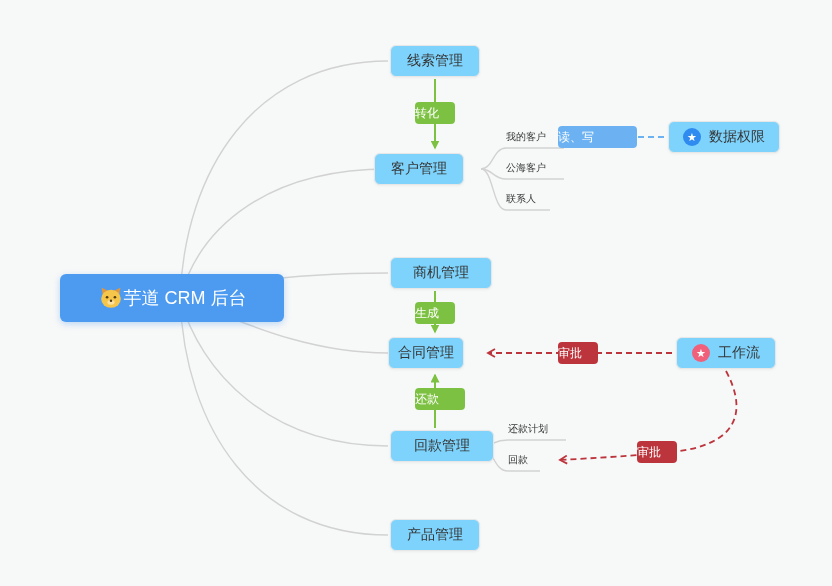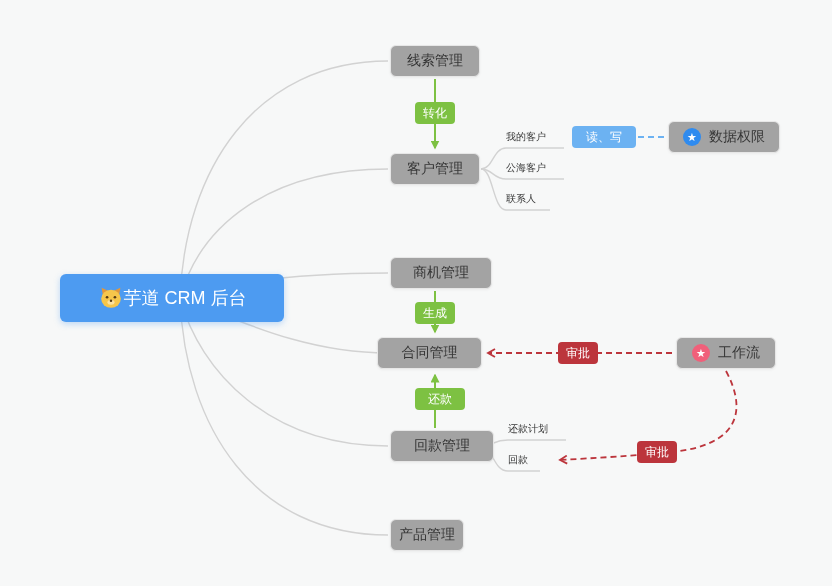--- a/index.html
+++ b/index.html
@@ -5,28 +5,28 @@
   * { margin:0; padding:0; box-sizing:border-box; }
   html,body { background:#f7f8f8; }
   body { font-family:"Liberation Sans","DejaVu Sans",sans-serif; }
   .canvas { position:relative; width:832px; height:586px; background:var(--bg,#f7f8f8); overflow:hidden; }
   .links { position:absolute; left:0; top:0; }
   .link  { fill:none; stroke:var(--line,#d2d2d2); stroke-width:1.4; }
   .garrow{ fill:none; stroke:var(--green,#7dc142); stroke-width:2; }
   .bdash { fill:none; stroke:var(--blue_badge,#6cb2f2); stroke-width:1.8; stroke-dasharray:6 4; }
   .rdash { fill:none; stroke:var(--red,#bc353c); stroke-width:1.8; stroke-dasharray:6 4; }
   .node { position:absolute; display:flex; align-items:center; justify-content:center;
-          background:#a3a3a3; border:1px solid #e7e7e7; border-radius:6px; height:32px;
+          background:#7dd3fc; border:1px solid #e7e7e7; border-radius:6px; height:32px;
           font-size:14px; color:var(--node_text,#363636); box-shadow:0 1px 3px rgba(0,0,0,.05); }
   .root { position:absolute; left:60px; top:274px; width:224px; height:48px;
           background:var(--root_blue,#4d9bf1); border-radius:6px; display:flex; align-items:center;
           justify-content:center; gap:0; color:#fff; font-size:18px;
           box-shadow:0 2px 6px rgba(77,155,241,.35); }
   .badge { position:absolute; height:22px; line-height:22px; border-radius:4px; color:#fff;
-           font-size:12px; text-align:center; }
+           font-size:12px; }
   .badge.green { background:var(--green,#7dc142); }
   .badge.blue  { background:var(--blue_badge,#6cb2f2); }
   .badge.red   { background:var(--red,#bc353c); }
   .sublabel { position:absolute; font-size:10px; color:var(--node_text,#363636); line-height:18px; }
   .star { width:18px; height:18px; border-radius:50%; color:#fff; font-size:11px; line-height:18px;
           display:flex; align-items:center; justify-content:center; margin-right:8px; flex:none; }
   .star.blue { background:var(--star_blue,#2f8bef); }
   .star.pink { background:var(--star_pink,#f0607a); }
   .dogicon { display:flex; align-items:center; }
 </style>
@@ -82,33 +82,33 @@
         <ellipse cx="16" cy="19.5" rx="4.5" ry="3.2" fill="#fbe2a0"></ellipse>
         <circle cx="16" cy="17.5" r="1.6" fill="#553a12"></circle>
       </svg>
     </span>
     <span>芋道 CRM 后台</span>
   </div>
 
   <div class="node" style="left:390px;top:45px;width:90px">
     <span>线索管理</span>
   </div>
-  <div class="node" style="left:390px;top:153px;width:90px">
+  <div class="node" style="left:374px;top:153px;width:90px">
     <span>客户管理</span>
   </div>
   <div class="node" style="left:390px;top:257px;width:102px">
     <span>商机管理</span>
   </div>
-  <div class="node" style="left:377px;top:337px;width:105px">
+  <div class="node" style="left:388px;top:337px;width:76px">
     <span>合同管理</span>
   </div>
   <div class="node" style="left:390px;top:430px;width:104px">
     <span>回款管理</span>
   </div>
-  <div class="node" style="left:390px;top:519px;width:74px">
+  <div class="node" style="left:390px;top:519px;width:90px">
     <span>产品管理</span>
   </div>
 
   <div class="node" style="left:668px;top:121px;width:112px">
     <span class="star blue">★</span>
     <span>数据权限</span>
   </div>
   <div class="node" style="left:676px;top:337px;width:100px">
     <span class="star pink">★</span>
     <span>工作流</span>
@@ -116,17 +116,17 @@
 
   <div class="sublabel" style="left:506px;top:128px">我的客户</div>
   <div class="sublabel" style="left:506px;top:159px">公海客户</div>
   <div class="sublabel" style="left:506px;top:190px">联系人</div>
   <div class="sublabel" style="left:508px;top:420px">还款计划</div>
   <div class="sublabel" style="left:508px;top:451px">回款</div>
 
   <div class="badge green" style="left:415px;top:102px;width:40px">转化</div>
   <div class="badge green" style="left:415px;top:302px;width:40px">生成</div>
   <div class="badge green" style="left:415px;top:388px;width:50px">还款</div>
-  <div class="badge blue" style="left:572px;top:126px;width:64px">读、写</div>
+  <div class="badge blue" style="left:558px;top:126px;width:79px">读、写</div>
   <div class="badge red" style="left:558px;top:342px;width:40px">审批</div>
   <div class="badge red" style="left:637px;top:441px;width:40px">审批</div>
 
 </div>
 
 </body></html>

